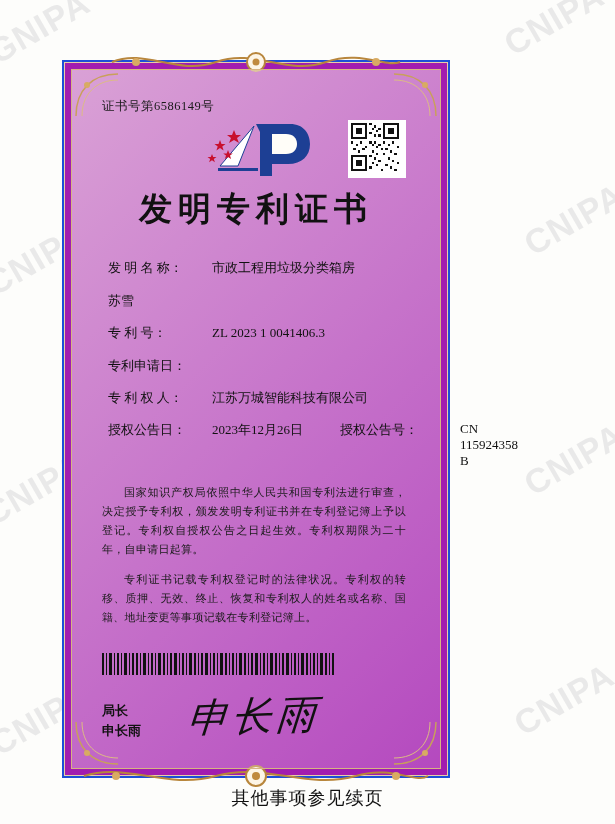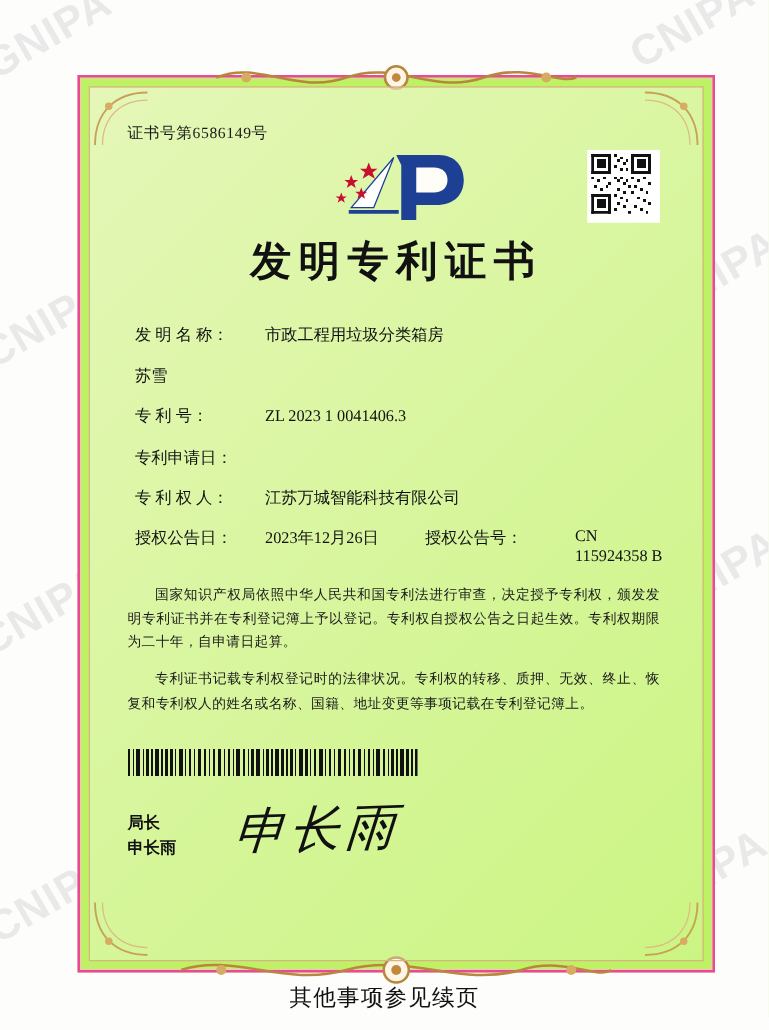--- a/index.html
+++ b/index.html
@@ -33,24 +33,24 @@
     letter-spacing: 1px;
     user-select: none;
     pointer-events: none;
     white-space: nowrap;
   }
 
   .certificate {
     position: absolute;
     left: 62px;
     top: 60px;
-    width: 510px;
+    width: 388px;
     height: 718px;
-    background: #bef264;
-    border: 2px solid #ec4899;
+    background: #a21caf;
+    border: 2px solid #1d4ed8;
     box-shadow: 0 0 0 1px #e8cfa8 inset;
     box-sizing: border-box;
   }
   .cert-inner {
     position: absolute;
     left: 7px;
     top: 7px;
     right: 7px;
     bottom: 7px;
     border: 1px solid #d7b483;

